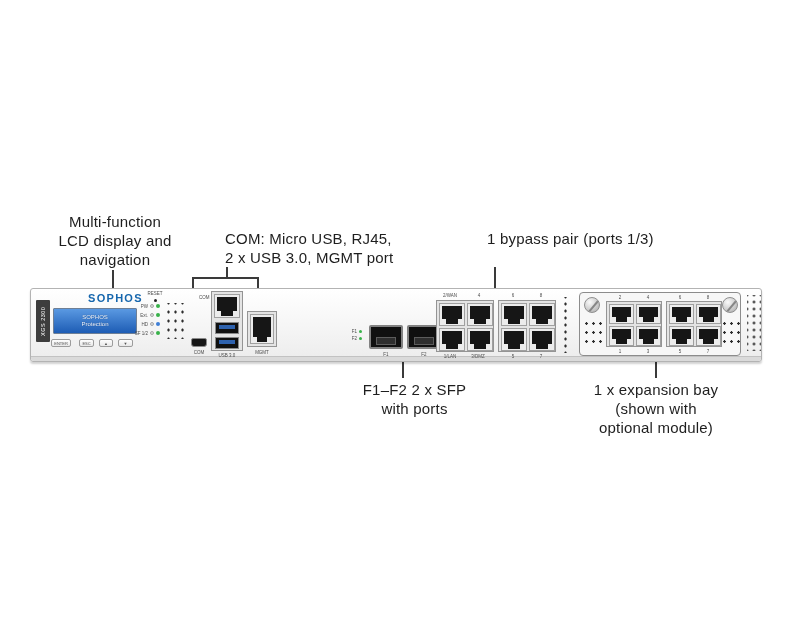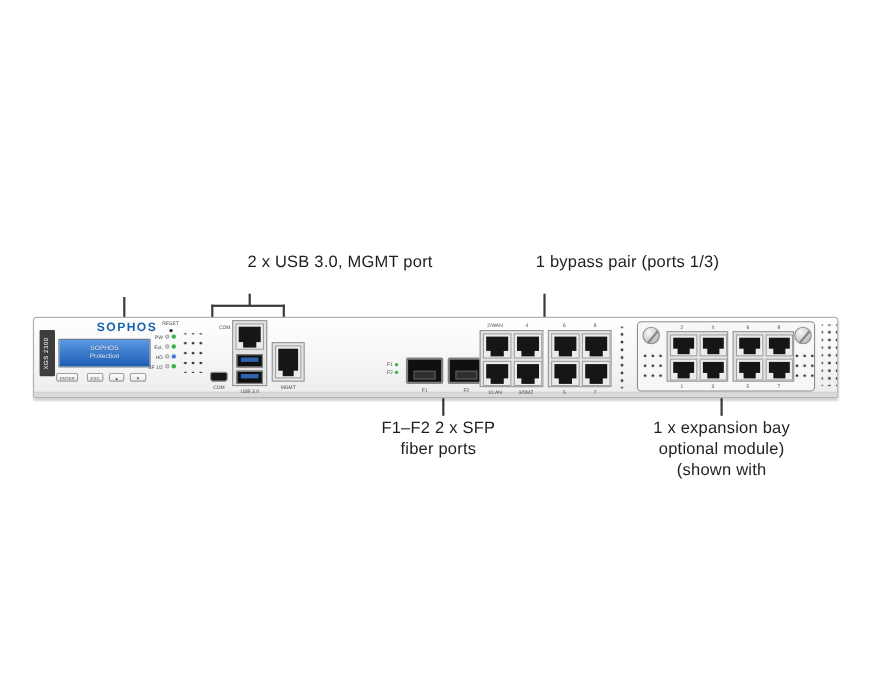--- a/index.html
+++ b/index.html
@@ -61,34 +61,40 @@
   .mini-usb { position:absolute; left:160px; top:49px; width:16px; height:9px; background:#161616;
            border:1px solid #8a8a8a; border-radius:2px 2px 3px 3px; }
   .module { position:absolute; left:548px; top:3px; width:162px; height:64px; background:#f7f7f7;
            border:1px solid #8c8c8c; border-radius:4px; }
 </style>
 </head>
 <body>
 
 <div class="canvas">
 
+  <div class="callout center" style="left:30px; top:212px; width:170px;">
+    <div>Multi-function</div>
+    <div>LCD display and</div>
+    <div>navigation</div>
+  </div>
   <div class="callout" style="left:225px; top:229px;">
+    <div>COM: Micro USB, RJ45,</div>
     <div>2 x USB 3.0, MGMT port</div>
   </div>
   <div class="callout" style="left:487px; top:229px;">
     <div>1 bypass pair (ports 1/3)</div>
   </div>
-  <div class="callout center" style="left:316px; top:380px; width:165px;">
+  <div class="callout center" style="left:332px; top:380px; width:165px;">
     <div>F1–F2 2 x SFP</div>
-    <div>fiber ports</div>
+    <div>with ports</div>
   </div>
   <div class="callout center" style="left:568px; top:380px; width:176px;">
     <div>1 x expansion bay</div>
+    <div>(shown with</div>
     <div>optional module)</div>
-    <div>(shown with</div>
   </div>
 
   <div class="cline" style="left:112px; top:270px; width:2px; height:40px;"></div>
   <div class="cline" style="left:226px; top:267px; width:2px; height:11px;"></div>
   <div class="cline" style="left:192px; top:277px; width:67px; height:2px;"></div>
   <div class="cline" style="left:192px; top:277px; width:2px; height:57px;"></div>
   <div class="cline" style="left:257px; top:277px; width:2px; height:34px;"></div>
   <div class="cline" style="left:494px; top:267px; width:2px; height:29px;"></div>
   <div class="cline" style="left:402px; top:358px; width:2px; height:20px;"></div>
   <div class="cline" style="left:655px; top:358px; width:2px; height:20px;"></div>

